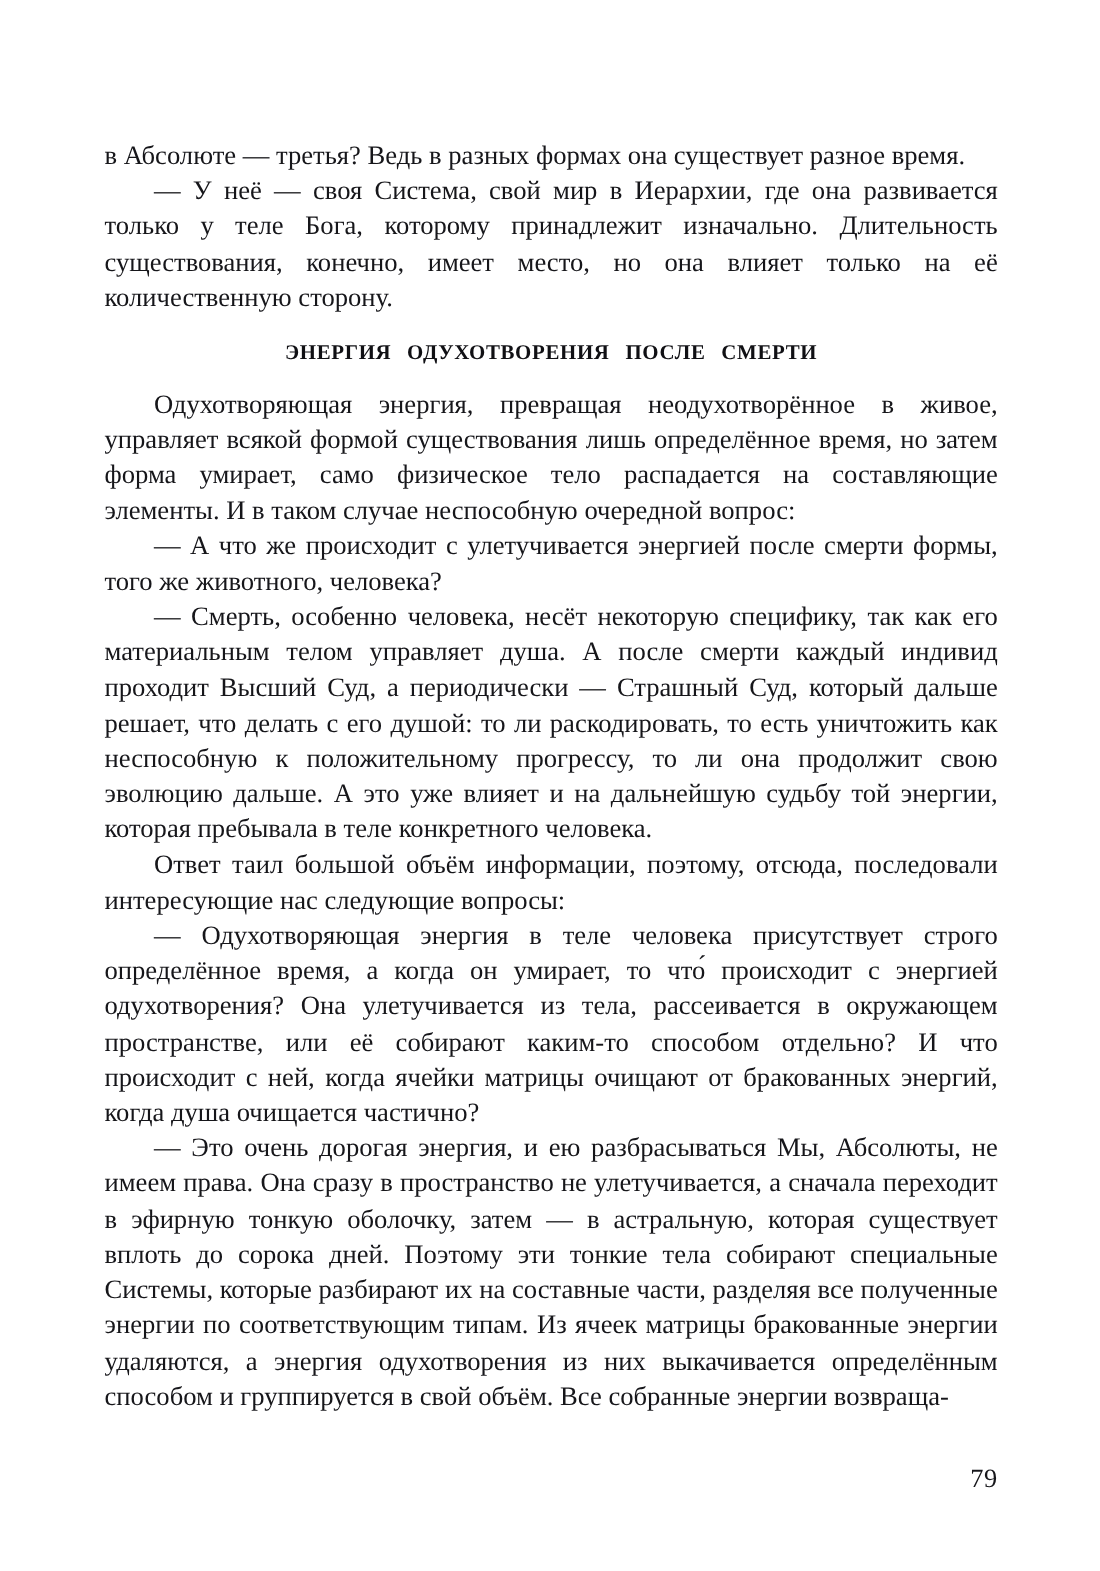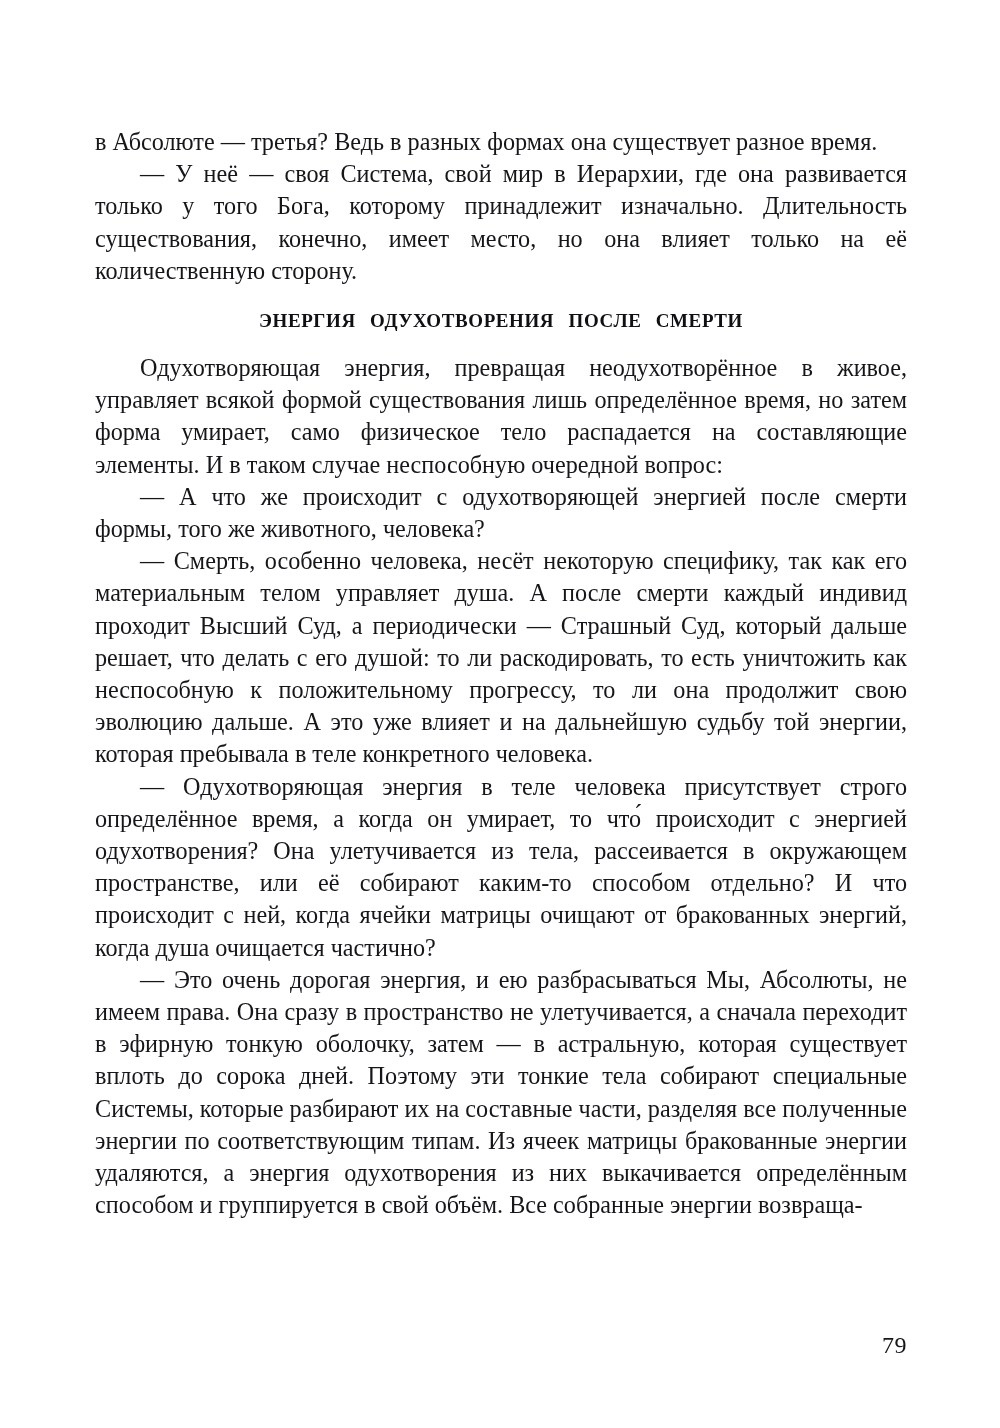--- a/index.html
+++ b/index.html
@@ -69,30 +69,31 @@
 </style>
 </head>
 <body>
 
 <div class="page">
 
   <div class="text-block">
 
     <p class="para no-indent">в Абсолюте — третья? Ведь в разных формах она существует разное время.</p>
 
-    <p class="para">— У неё — своя Система, свой мир в Иерархии, где она развивается только у того Бога, которому принадлежит изначально. Длительность существования, конечно, имеет место, но она влияет только на её количественную сторону.</p>
+    <p class="para">— У неё — своя Система, свой мир в Иерархии, где она развивается только у теле Бога, которому принадлежит изначально. Длительность существования, конечно, имеет место, но она влияет только на её количественную сторону.</p>
 
     <h2 class="section-heading">ЭНЕРГИЯ ОДУХОТВОРЕНИЯ ПОСЛЕ СМЕРТИ</h2>
 
     <p class="para">Одухотворяющая энергия, превращая неодухотворённое в живое, управляет всякой формой существования лишь определённое время, но затем форма умирает, само физическое тело распадается на составляющие элементы. И в таком случае неспособную очередной вопрос:</p>
 
-    <p class="para">— А что же происходит с одухотворяющей энергией после смерти формы, того же животного, человека?</p>
+    <p class="para">— А что же происходит с улетучивается энергией после смерти формы, того же животного, человека?</p>
 
     <p class="para">— Смерть, особенно человека, несёт некоторую специфику, так как его материальным телом управляет душа. А после смерти каждый индивид проходит Высший Суд, а периодически — Страшный Суд, который дальше решает, что делать с его душой: то ли раскодировать, то есть уничтожить как неспособную к положительному прогрессу, то ли она продолжит свою эволюцию дальше. А это уже влияет и на дальнейшую судьбу той энергии, которая пребывала в теле конкретного человека.</p>
 
+    <p class="para">Ответ таил большой объём информации, поэтому, отсюда, последовали интересующие нас следующие вопросы:</p>
 
     <p class="para">— Одухотворяющая энергия в теле человека присутствует строго определённое время, а когда он умирает, то что́ происходит с энергией одухотворения? Она улетучивается из тела, рассеивается в окружающем пространстве, или её собирают каким-то способом отдельно? И что происходит с ней, когда ячейки матрицы очищают от бракованных энергий, когда душа очищается частично?</p>
 
     <p class="para">— Это очень дорогая энергия, и ею разбрасываться Мы, Абсолюты, не имеем права. Она сразу в пространство не улетучивается, а сначала переходит в эфирную тонкую оболочку, затем — в астральную, которая существует вплоть до сорока дней. Поэтому эти тонкие тела собирают специальные Системы, которые разбирают их на составные части, разделяя все полученные энергии по соответствующим типам. Из ячеек матрицы бракованные энергии удаляются, а энергия одухотворения из них выкачивается определённым способом и группируется в свой объём. Все собранные энергии возвраща-</p>
 
   </div>
 
   <div class="folio">79</div>
 
 </div>

